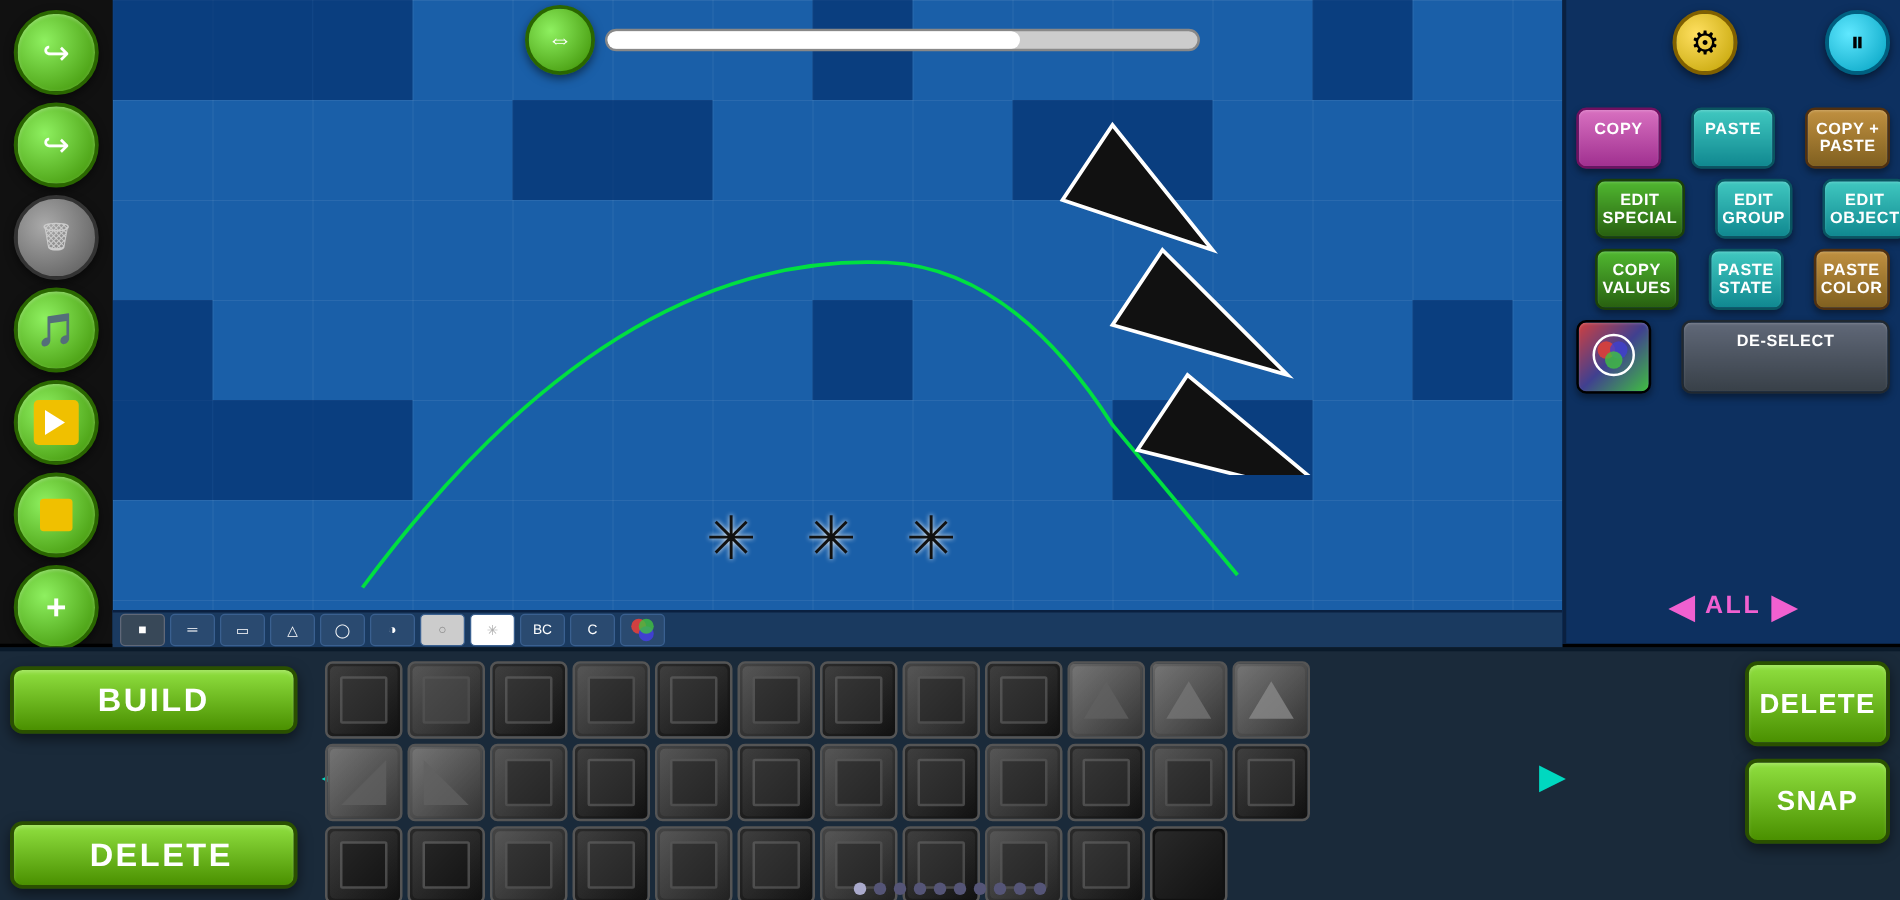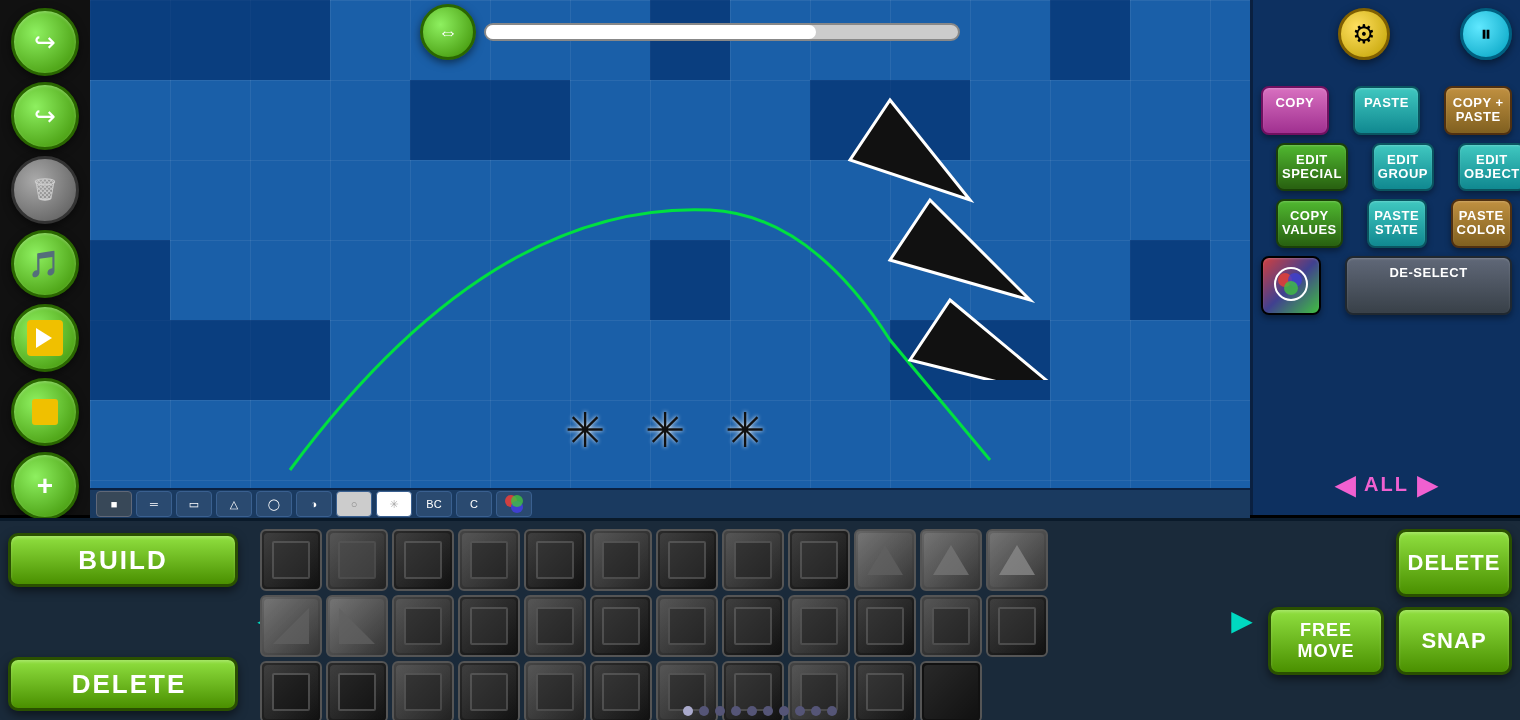--- a/index.html
+++ b/index.html
@@ -771,21 +771,20 @@
       <div class="obj-cell obj-dark">
           <div class="inner-sq"></div>
         </div>
       <div class="obj-cell" style="background:#111;"></div>
     </div>
   </div>
 
   <div class="panel-arrow panel-arrow-right" style="color:#00d8c0;">▶</div>
 
   <div class="action-btn action-green" style="top:8px;right:8px;width:116px;height:68px;font-size:22px;">DELETE</div>
-  <div class="action-btn action-green" style="top:86px;right:136px;width:116px;height:68px;font-size:18px;line-height:1.15;">FREE MOVE</div>
   <div class="action-btn action-green" style="top:86px;right:8px;width:116px;height:68px;font-size:22px;">SNAP</div>
 
   <div id="page-dots">
     <div class="dot active"></div>
     <div class="dot"></div>
     <div class="dot"></div>
     <div class="dot"></div>
     <div class="dot"></div>
     <div class="dot"></div>
     <div class="dot"></div>

